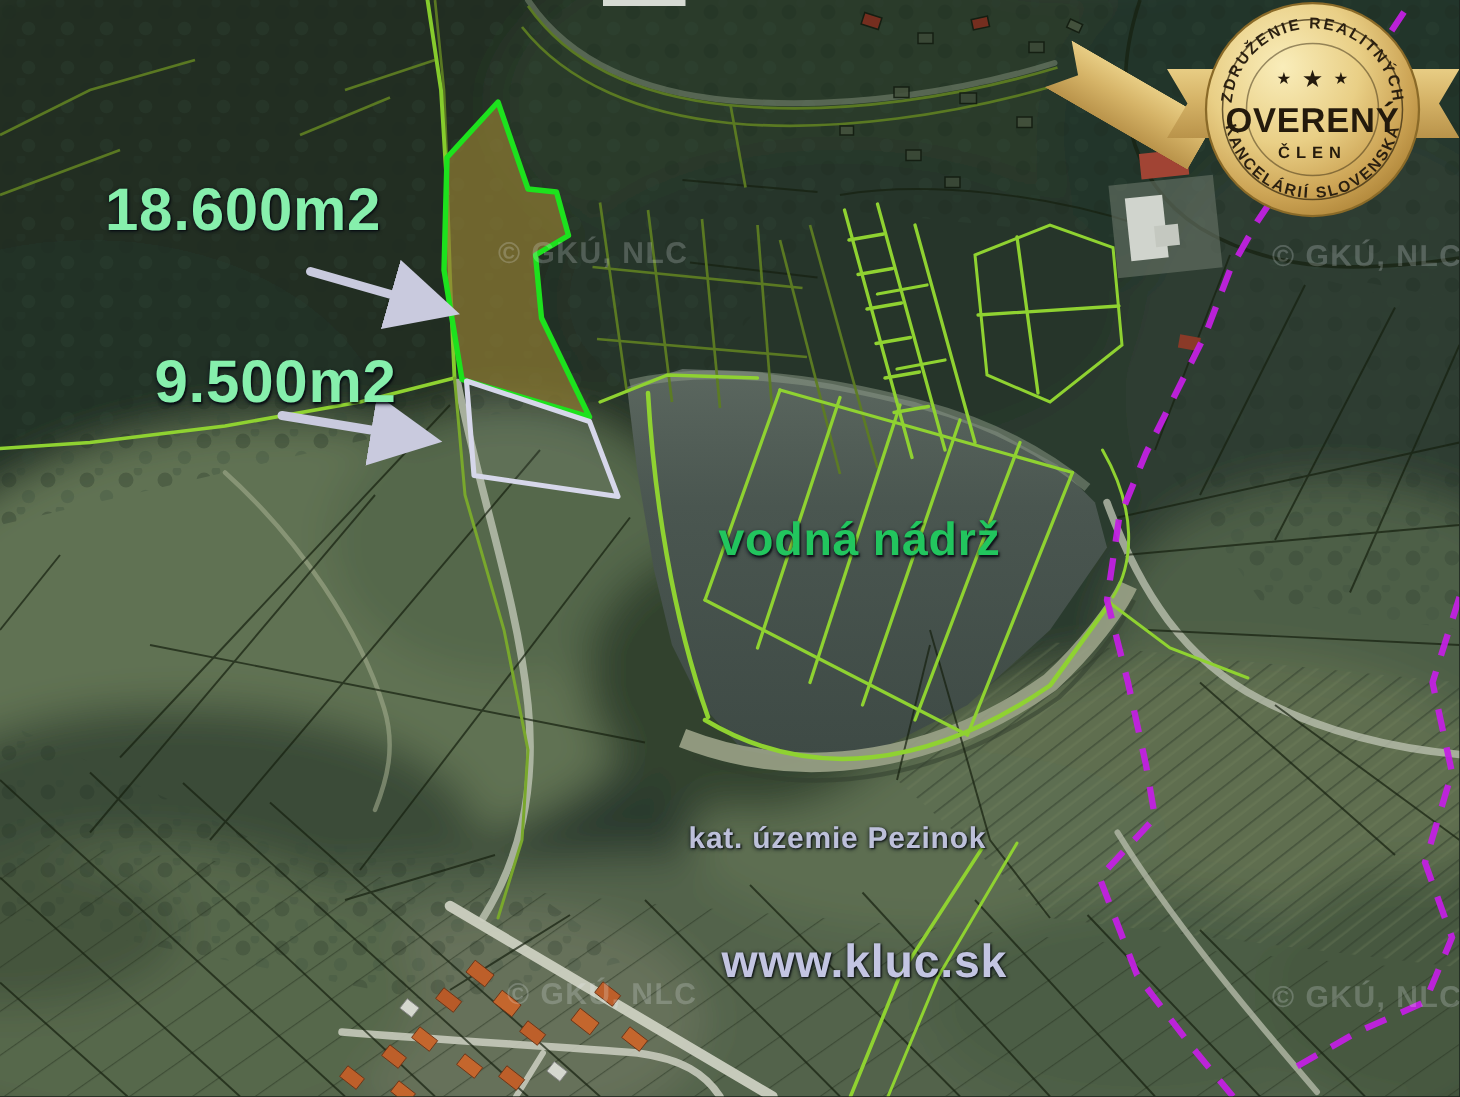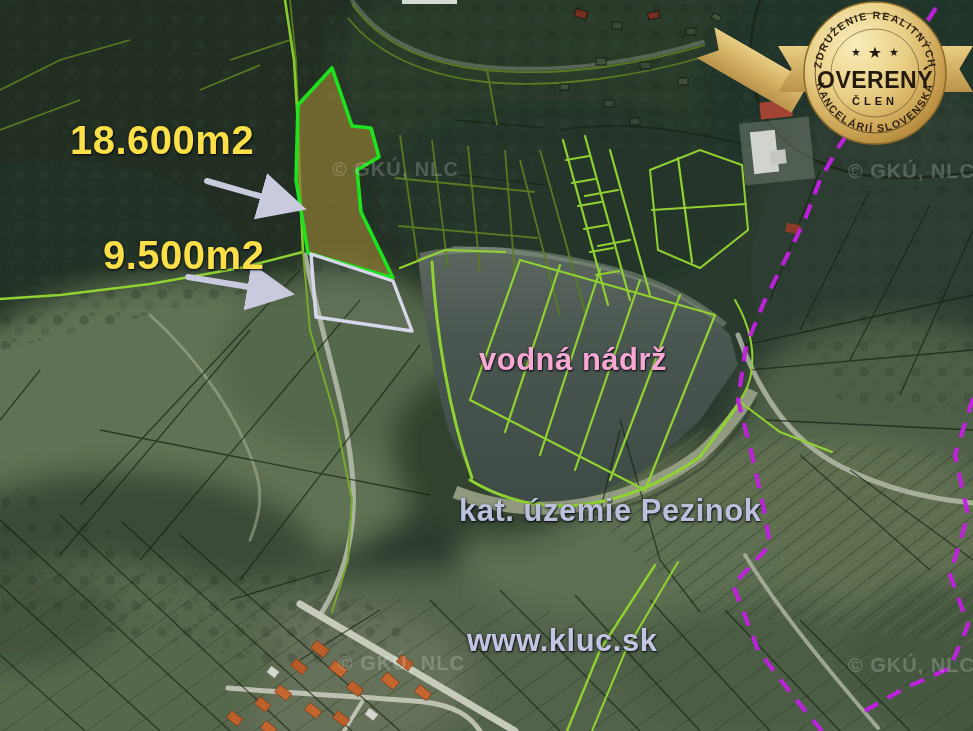--- a/index.html
+++ b/index.html
@@ -1,26 +1,26 @@
 <!DOCTYPE html>
 <html><head>
 <meta charset="utf-8">
 <style>
   html,body{margin:0;padding:0;background:#111;}
   .stage{position:relative;width:973px;height:731px;overflow:hidden;
          font-family:"Liberation Sans",sans-serif;background:#2a392d;}
   .stage svg{position:absolute;left:0;top:0;}
-  .map-label{position:absolute;font-weight:bold;color:#fde047;
+  .map-label{position:absolute;font-weight:bold;color:#86efac;
     text-shadow:0 1px 3px rgba(5,10,25,.85),1px 1px 1px rgba(0,0,0,.6);
     letter-spacing:.5px;white-space:nowrap;}
   .lbl-area-large{left:70px;top:118px;font-size:40px;}
   .lbl-area-small{left:103px;top:233px;font-size:40px;}
-  .lbl-water{left:479px;top:344px;font-size:31px;line-height:1.02;color:#f9a8d4;}
-  .lbl-kat{left:459px;top:493px;font-size:31px;color:#bdc0da;}
-  .lbl-web{left:467px;top:623px;font-size:31px;color:#c3c5e2;}
+  .lbl-water{left:479px;top:344px;font-size:31px;line-height:1.02;color:#22c55e;}
+  .lbl-kat{left:459px;top:548px;font-size:20px;color:#bdc0da;}
+  .lbl-web{left:481px;top:623px;font-size:31px;color:#c3c5e2;}
   .watermark{position:absolute;font-size:20px;font-weight:bold;color:rgba(235,240,245,.22);
     letter-spacing:1px;white-space:nowrap;margin-top:24px;}
   .wm1{left:332px;top:134px;}
   .wm2{left:848px;top:136px;}
   .wm3{left:338px;top:628px;}
   .wm4{left:848px;top:630px;}
   
   .badge-wrap{position:absolute;left:690px;top:0;width:283px;height:160px;}
   .ribbon{position:absolute;background:linear-gradient(180deg,#e8cd84 0%,#d5b367 45%,#b9934a 100%);
           box-shadow:0 2px 4px rgba(0,0,0,.45);}

